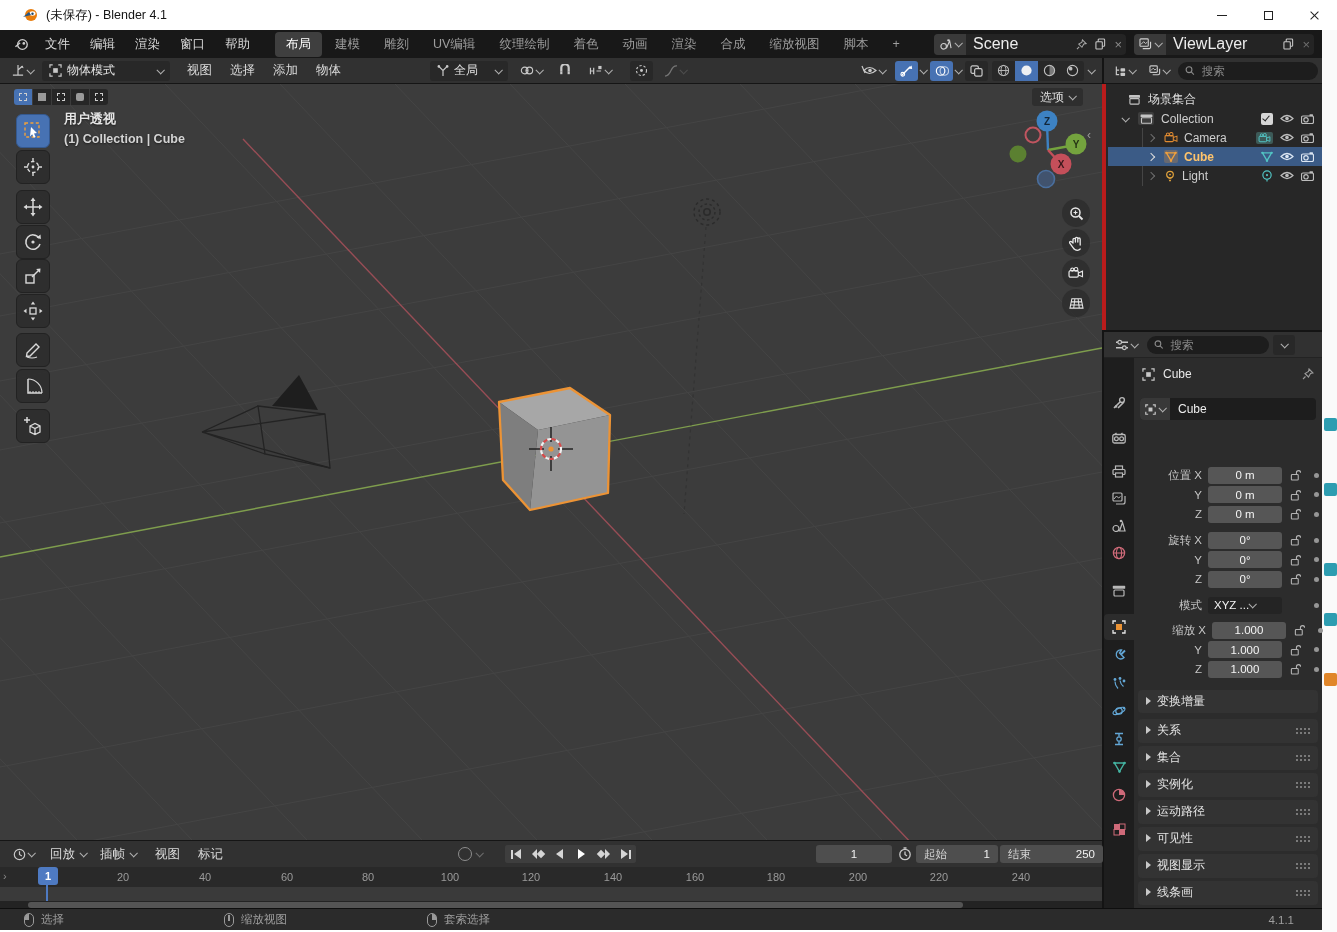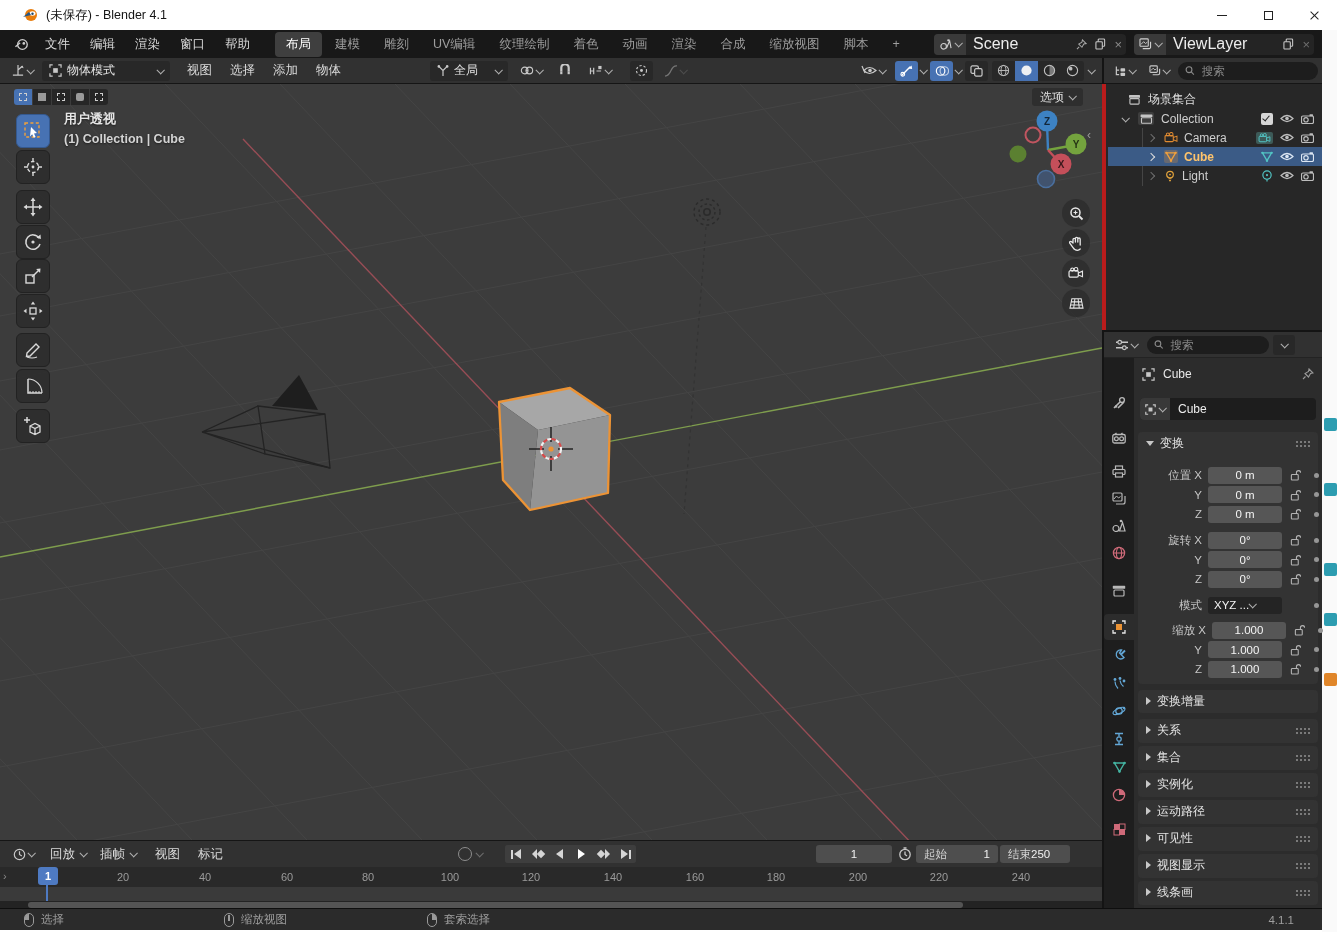--- a/index.html
+++ b/index.html
@@ -846,27 +846,20 @@
       <span class="fx" style="background:#383838;height:100%;padding:0 5px;gap:3px">
         <svg width="11" height="11" viewBox="0 0 14 14">
             <path d="M1 4 V1 H4 M10 1 H13 V4 M13 10 V13 H10 M4 13 H1 V10" fill="none" stroke="#c8c8c8" stroke-width="1.5"></path>
             <rect x="4.5" y="4.5" width="5" height="5" fill="#c8c8c8"></rect>
           </svg>
         <i class="cv"></i>
       </span>
       <span style="padding:0 8px;font-size:12px;color:#ededed">Cube</span>
     </div>
 
-    <div class="pblock" style="top:74px;height:252px">
-      <div class="phead">
-        <i class="tri-d"></i>
-        <span>变换</span>
-        <span class="grip"></span>
-      </div>
-    </div>
     <div class="prow" style="top:108px;left:4px;right:4px">
       <span class="plab" style="left:0">位置 X</span>
       <span class="pfield" style="left:70px">0 m</span>
       <span class="lock" style="position:absolute;left:152px">
           <svg width="11" height="12" viewBox="0 0 12 13">
             <rect x="1.5" y="6" width="7.5" height="6" rx="1" fill="none" stroke="#b2b2b2" stroke-width="1.2"></rect>
             <path d="M7 6 V4 a2.3 2.3 0 0 1 4.6 0" fill="none" stroke="#b2b2b2" stroke-width="1.2"></path>
           </svg>
         </span>
       <span class="dot" style="position:absolute;left:176px"></span>
@@ -1079,21 +1072,21 @@
     <span style="position:absolute;left:898px">
       <svg width="14" height="14" viewBox="0 0 14 14">
           <circle cx="7" cy="7.5" r="5.2" fill="none" stroke="#c8c8c8" stroke-width="1.3"></circle>
           <path d="M7 4.5 V7.5 L9 9 M5.5 1 h3" fill="none" stroke="#c8c8c8" stroke-width="1.3"></path>
         </svg>
     </span>
     <span class="tfield" style="left:916px;width:82px;padding:0 8px;justify-content:space-between">
       <span style="color:#d5d5d5">起始</span>
       <span>1</span>
     </span>
-    <span class="tfield" style="left:1000px;width:70px;padding:0 8px;">
+    <span class="tfield" style="left:1000px;width:103px;padding:0 8px;justify-content:space-between">
       <span style="color:#d5d5d5">结束</span>
       <span>250</span>
     </span>
   </div>
 
   <div class="ruler">
     <span style="position:absolute;left:3px;top:3px;color:#8a8a8a;font-size:11px">›</span>
     <span class="tick" style="left:123px">20</span>
     <span class="tick" style="left:205px">40</span>
     <span class="tick" style="left:287px">60</span>

